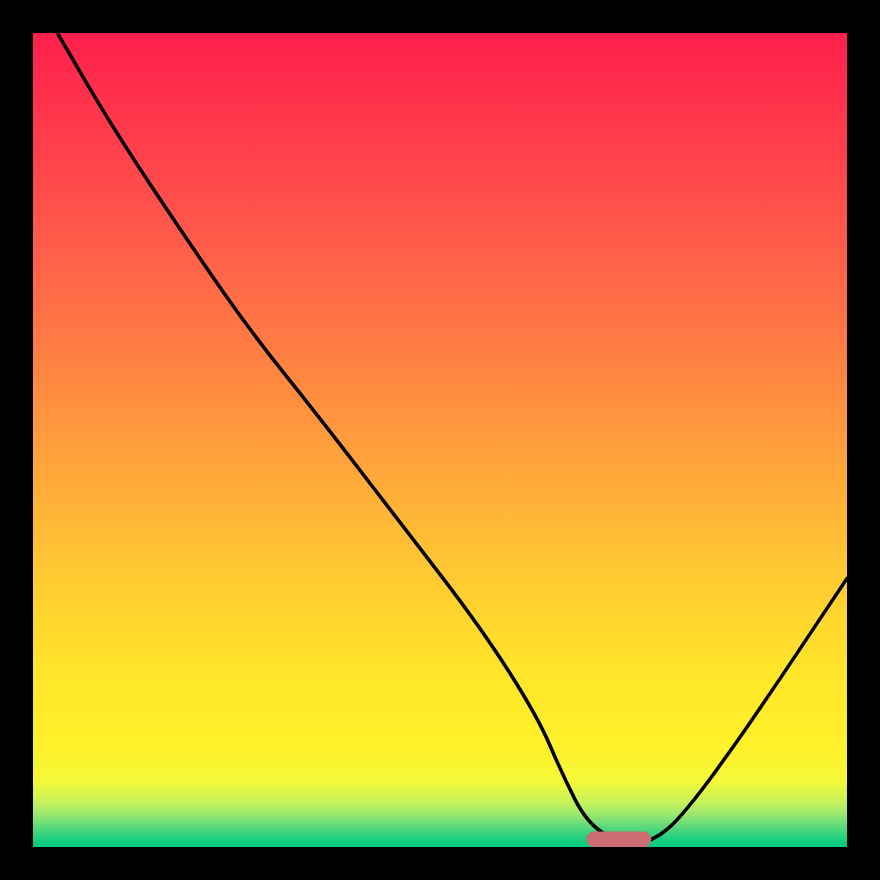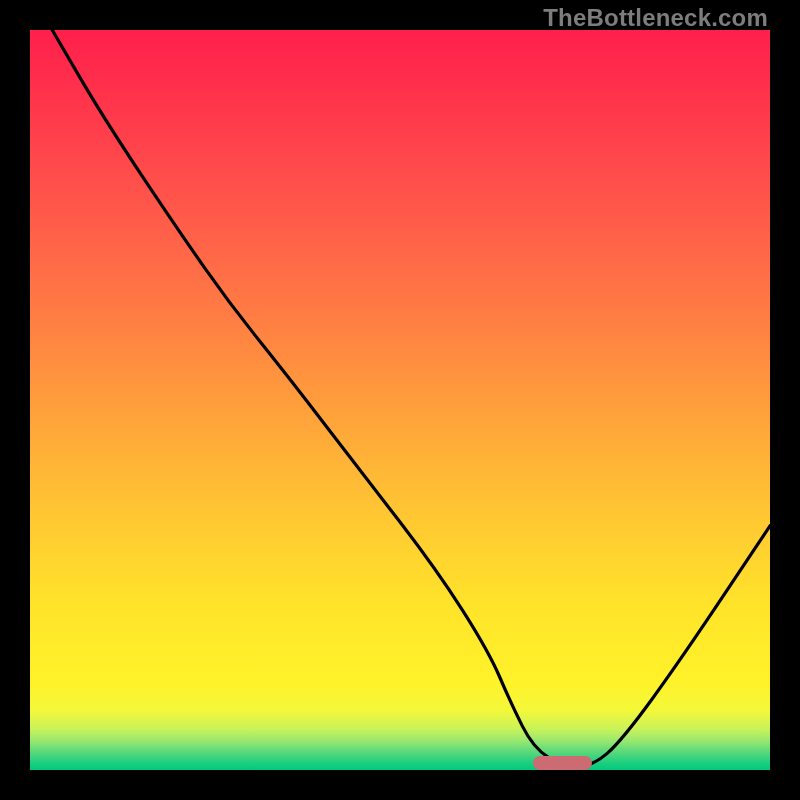--- a/index.html
+++ b/index.html
@@ -64,21 +64,20 @@
     background: #cc6b72;
     height: 14px;
     border-radius: 7px;
   }
 </style>
 </head>
 <body>
 
 <div class="frame">
 
-  <div class="watermark">TheBottleneck.com</div>
 
   <div class="plot-area"></div>
 
   <svg class="curve-svg" viewBox="0 0 740 740" preserveAspectRatio="none">
     <path id="curve-path" d="M 22.20 0.00 Q 22.20 0.00 48.10 44.40 Q 74.00 88.80 111.00 144.30 Q 148.00 199.80 173.90 236.80 Q 199.80 273.80 229.40 310.80 Q 259.00 347.80 296.00 395.90 Q 333.00 444.00 370.00 492.10 Q 407.00 540.20 432.90 580.90 Q 458.80 621.60 469.90 647.50 Q 481.00 673.40 492.10 695.60 Q 503.20 717.80 518.00 727.05 Q 532.80 736.30 547.60 736.30 Q 562.40 736.30 577.20 723.35 Q 592.00 710.40 621.60 669.70 Q 651.20 629.00 695.60 562.40 T 740.00 495.80" fill="none" stroke="#000" stroke-width="3.2" stroke-linecap="round" stroke-linejoin="round"></path>
   </svg>
 
   <div id="marker" class="marker" style="left: 533.2px; width: 59.2px; top: 756px;"></div>
 
 </div>

